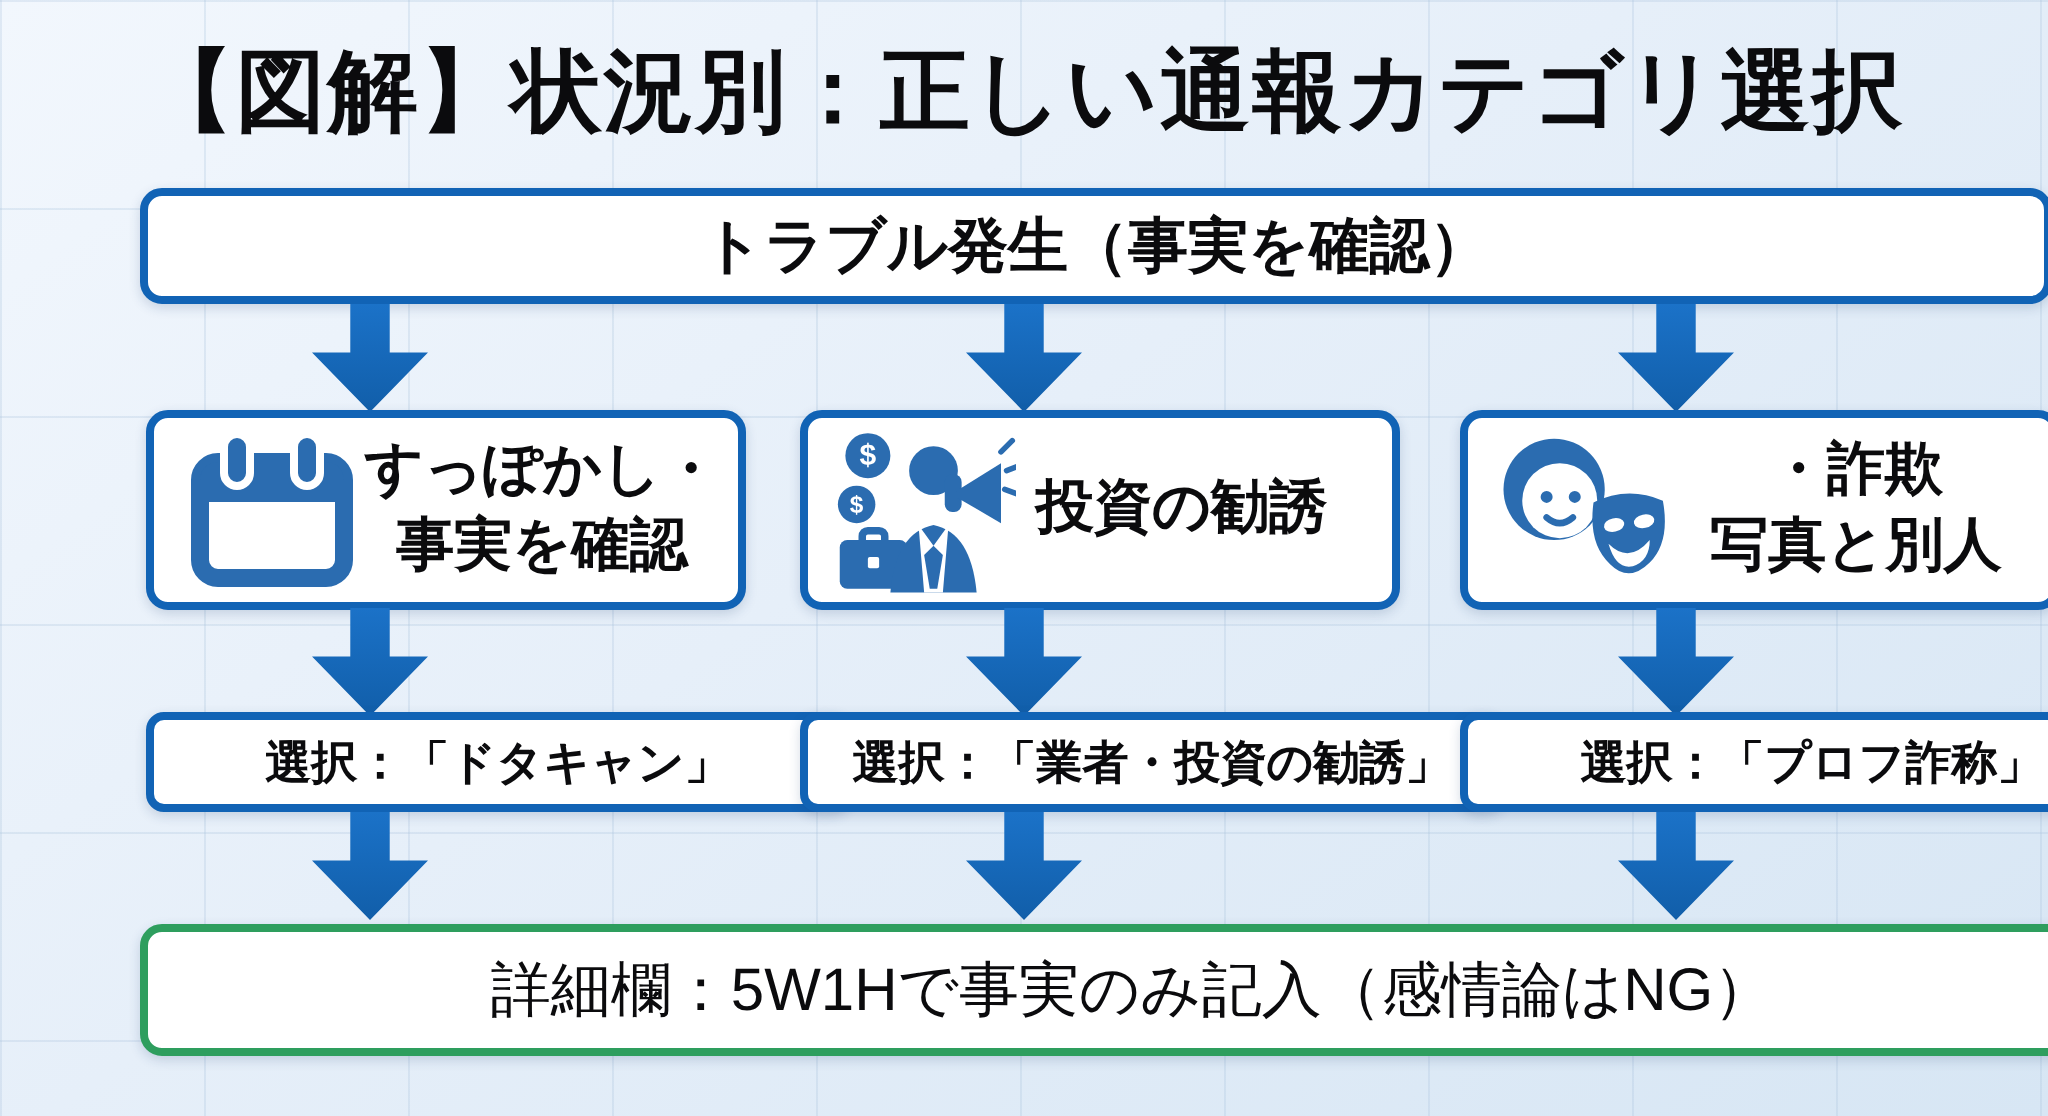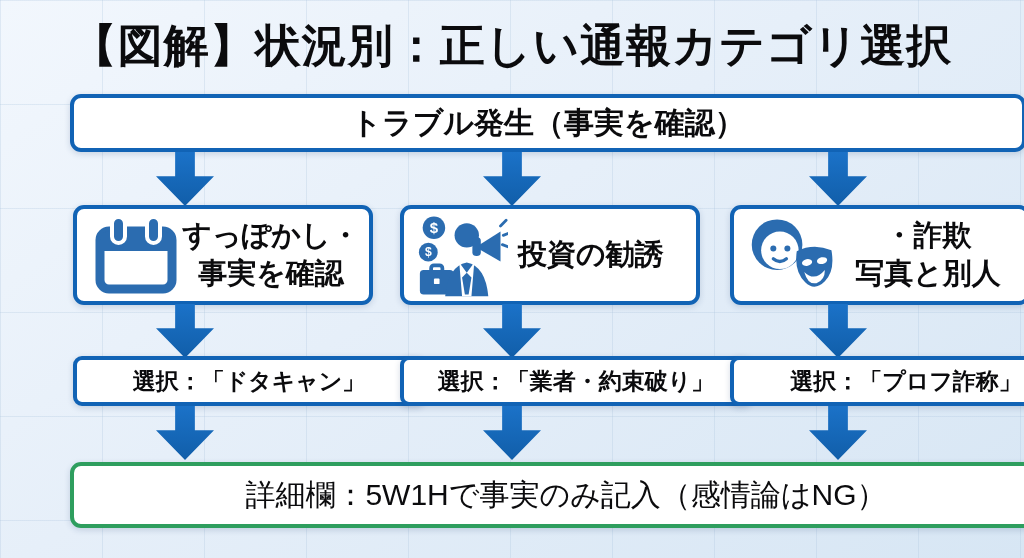--- a/index.html
+++ b/index.html
@@ -129,21 +129,21 @@
   </div>
 
   <div class="arrow arow2 acol1"></div>
   <div class="arrow arow2 acol2"></div>
   <div class="arrow arow2 acol3"></div>
 
   <div class="box sel-box col1">
     <span>選択：「ドタキャン」</span>
   </div>
   <div class="box sel-box col2">
-    <span>選択：「業者・約束破り」</span>
+    <span>選択：「業者・投資の勧誘」</span>
   </div>
   <div class="box sel-box col3">
     <span>選択：「プロフ詐称」</span>
   </div>
 
   <div class="arrow arow3 acol1"></div>
   <div class="arrow arow3 acol2"></div>
   <div class="arrow arow3 acol3"></div>
 
   <div class="box bottom-box">

